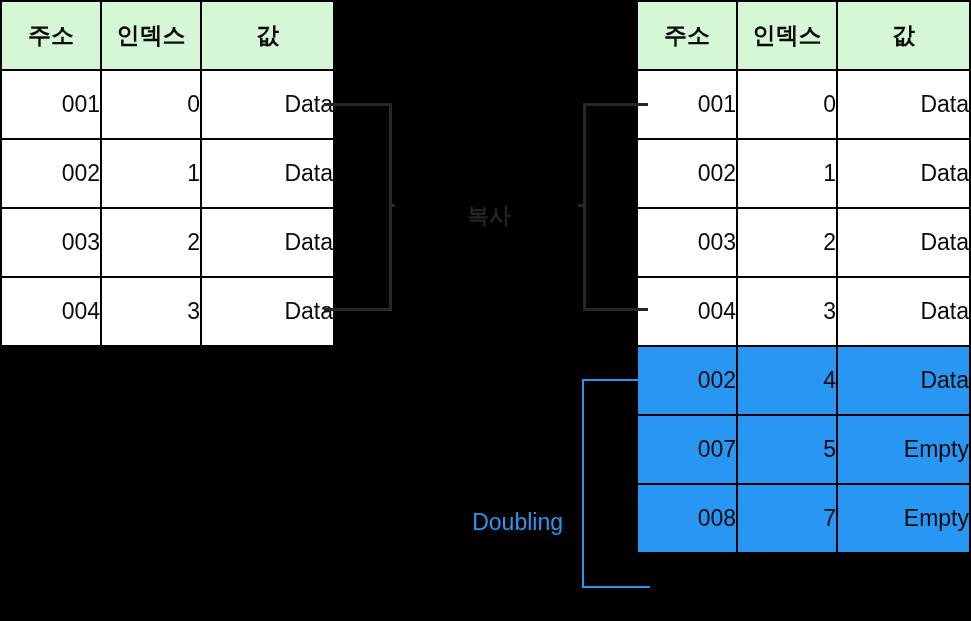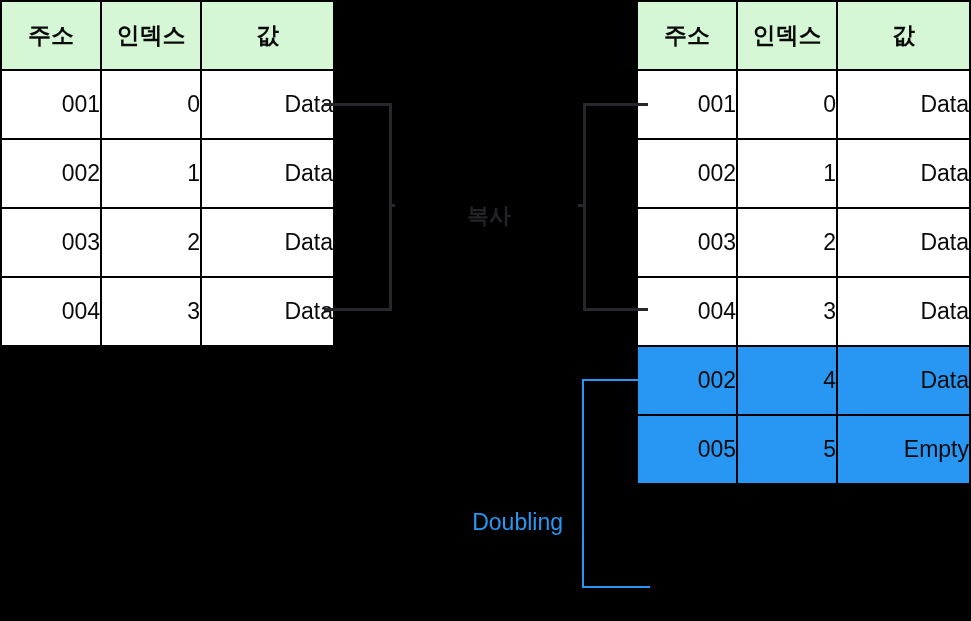--- a/index.html
+++ b/index.html
@@ -152,22 +152,27 @@
           <td>004</td>
           <td>3</td>
           <td>Data</td>
         </tr>
         <tr class="highlight">
           <td>002</td>
           <td>4</td>
           <td>Data</td>
         </tr>
         <tr class="highlight">
-          <td>005</td>
+          <td>007</td>
           <td>5</td>
+          <td>Empty</td>
+        </tr>
+        <tr class="highlight">
+          <td>008</td>
+          <td>7</td>
           <td>Empty</td>
         </tr>
       </tbody>
   </table>
 
   <div class="bracket src"></div>
   <div class="nub src-nub"></div>
 
   <div class="bracket dst"></div>
   <div class="nub dst-nub"></div>

